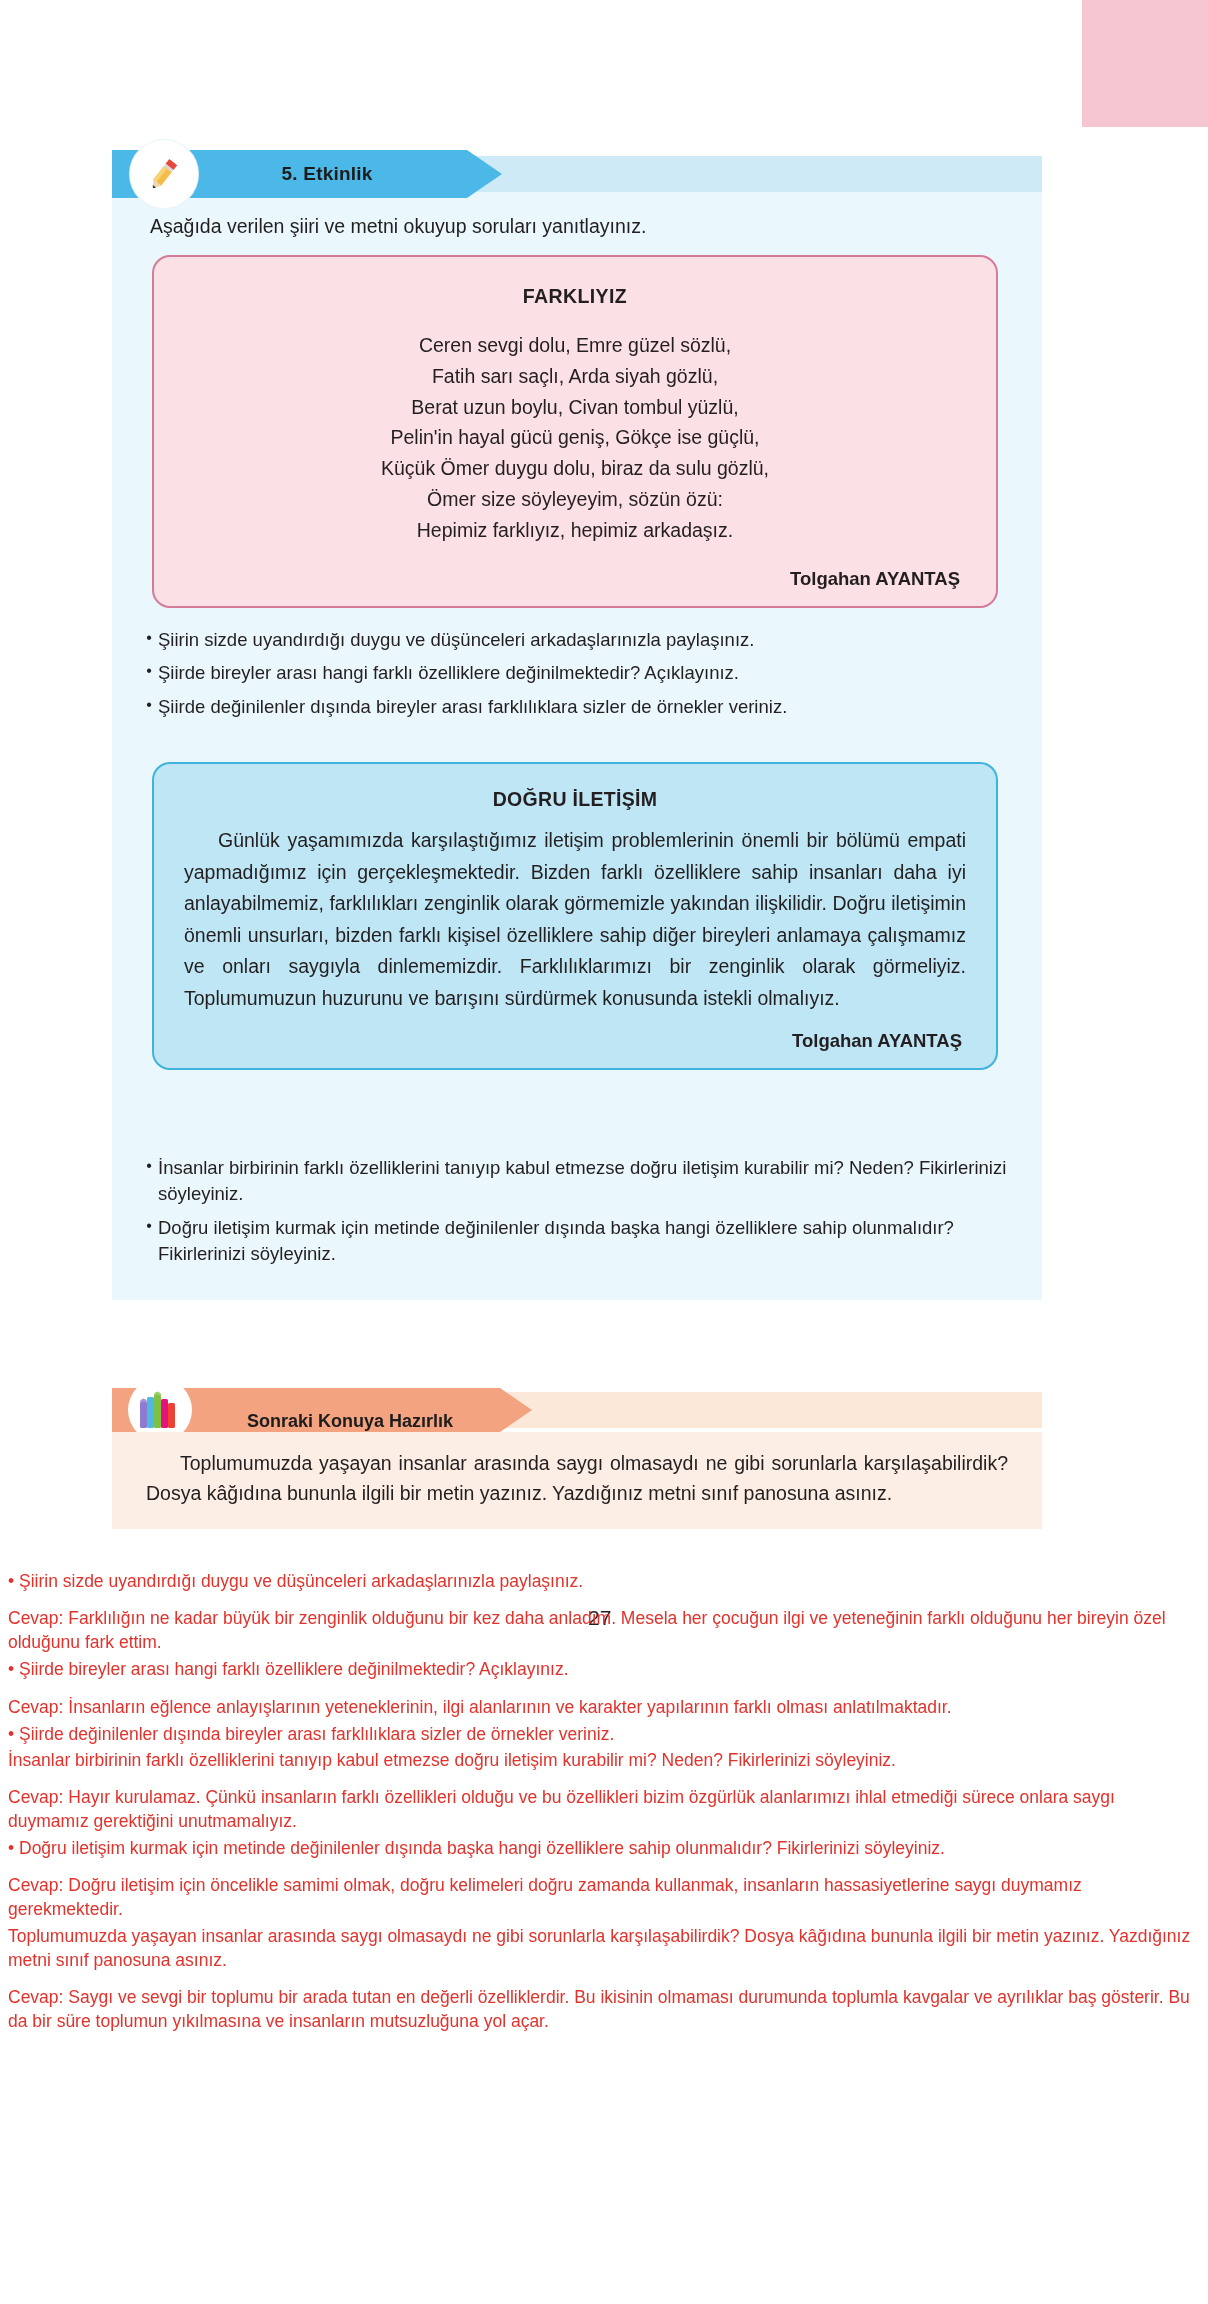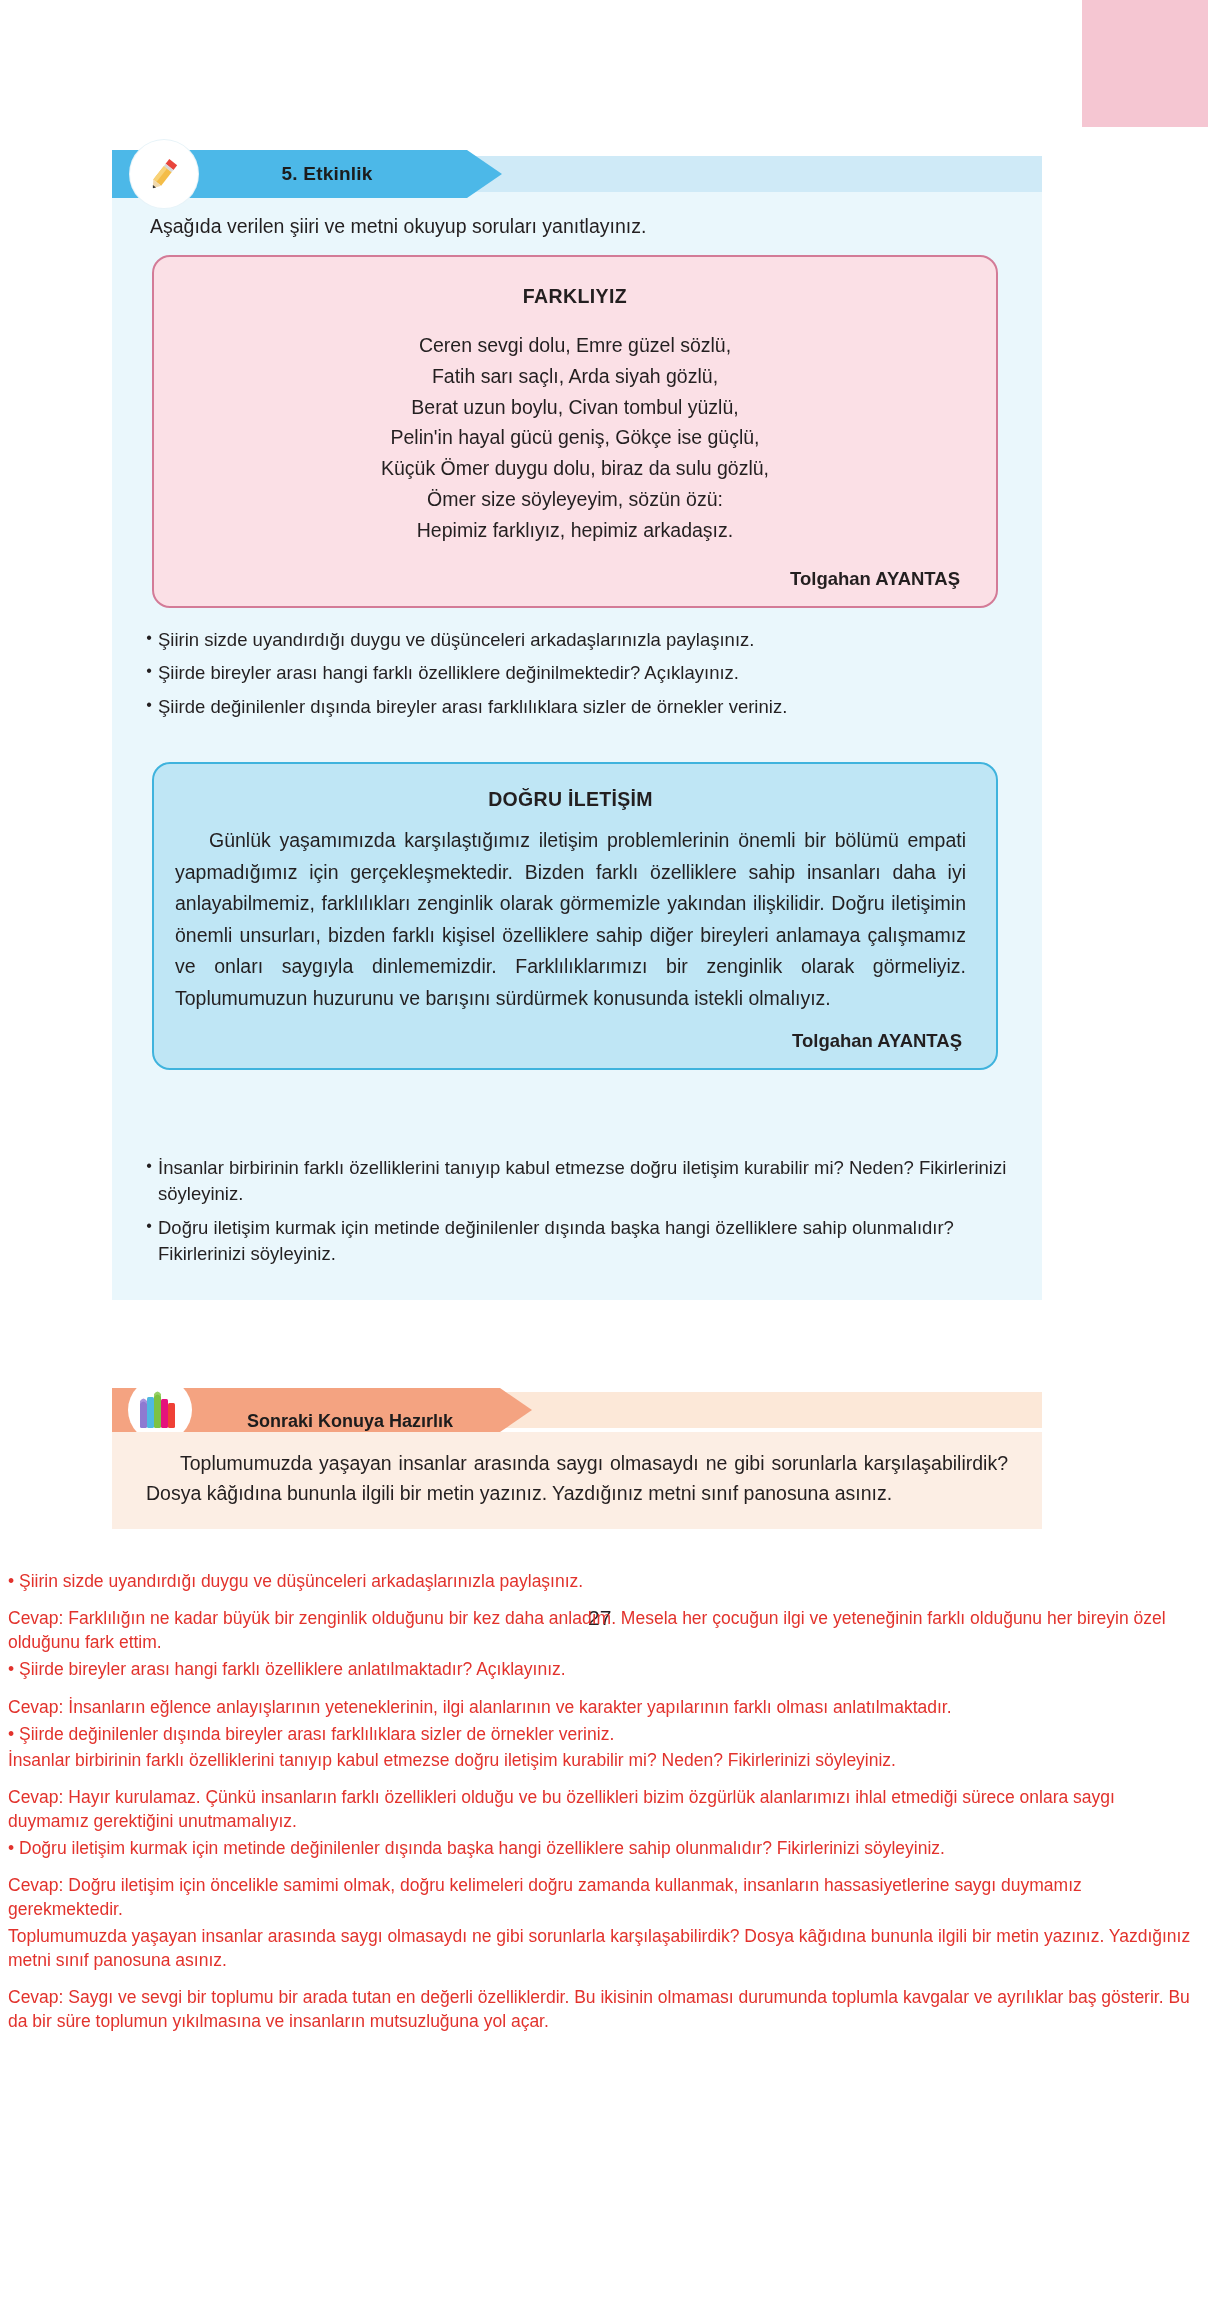--- a/index.html
+++ b/index.html
@@ -143,21 +143,21 @@
   #qlist-text { left: 140px; top: 1155px; width: 880px; }
 
   
   .text-card {
     position: absolute;
     left: 152px; top: 762px;
     width: 846px;
     background: #bfe6f5;
     border: 2px solid #3fb3dd;
     border-radius: 18px;
-    padding: 24px 30px 16px 21px;
+    padding: 24px 30px 16px 30px;
   }
   .text-card .t-title {
     text-align: center; font-size: 19.5px; font-weight: bold;
     color: #231f20; margin-bottom: 14px; letter-spacing: .3px;
   }
   .text-card .t-body {
     font-size: 19.5px; color: #231f20; line-height: 1.62;
     text-align: justify; text-indent: 34px;
   }
   .text-card .t-author {
@@ -292,21 +292,21 @@
   </div>
 
   <div class="prep-body">Toplumumuzda yaşayan insanlar arasında saygı olmasaydı ne gibi sorunlarla karşılaşabilirdik? Dosya kâğıdına bununla ilgili bir metin yazınız. Yazdığınız metni sınıf panosuna asınız.</div>
 
   <div class="page-number">27</div>
 </div>
 
 <div class="answers" id="answers">
     <div class="a-q">• Şiirin sizde uyandırdığı duygu ve düşünceleri arkadaşlarınızla paylaşınız.</div>
     <div class="a-a">Cevap: Farklılığın ne kadar büyük bir zenginlik olduğunu bir kez daha anladım. Mesela her çocuğun ilgi ve yeteneğinin farklı olduğunu her bireyin özel olduğunu fark ettim.</div>
-    <div class="a-q">• Şiirde bireyler arası hangi farklı özelliklere anlatılmaktadır? Açıklayınız.</div>
+    <div class="a-q">• Şiirde bireyler arası hangi farklı özelliklere değinilmektedir? Açıklayınız.</div>
     <div class="a-a">Cevap: İnsanların eğlence anlayışlarının yeteneklerinin, ilgi alanlarının ve karakter yapılarının farklı olması anlatılmaktadır.</div>
     <div class="a-q">• Şiirde değinilenler dışında bireyler arası farklılıklara sizler de örnekler veriniz.</div>
     <div class="a-q"> İnsanlar birbirinin farklı özelliklerini tanıyıp kabul etmezse doğru iletişim kurabilir mi? Neden? Fikirlerinizi söyleyiniz.</div>
     <div class="a-a">Cevap: Hayır kurulamaz. Çünkü insanların farklı özellikleri olduğu ve bu özellikleri bizim özgürlük alanlarımızı ihlal etmediği sürece onlara saygı duymamız gerektiğini unutmamalıyız.</div>
     <div class="a-q">• Doğru iletişim kurmak için metinde değinilenler dışında başka hangi özelliklere sahip olunmalıdır? Fikirlerinizi söyleyiniz.</div>
     <div class="a-a">Cevap: Doğru iletişim için öncelikle samimi olmak, doğru kelimeleri doğru zamanda kullanmak, insanların hassasiyetlerine saygı duymamız gerekmektedir.</div>
     <div class="a-q"> Toplumumuzda yaşayan insanlar arasında saygı olmasaydı ne gibi sorunlarla karşılaşabilirdik? Dosya kâğıdına bununla ilgili bir metin yazınız. Yazdığınız metni sınıf panosuna asınız.</div>
     <div class="a-a">Cevap: Saygı ve sevgi bir toplumu bir arada tutan en değerli özelliklerdir. Bu ikisinin olmaması durumunda toplumla kavgalar ve ayrılıklar baş gösterir. Bu da bir süre toplumun yıkılmasına ve insanların mutsuzluğuna yol açar.</div>
   </div>
 

